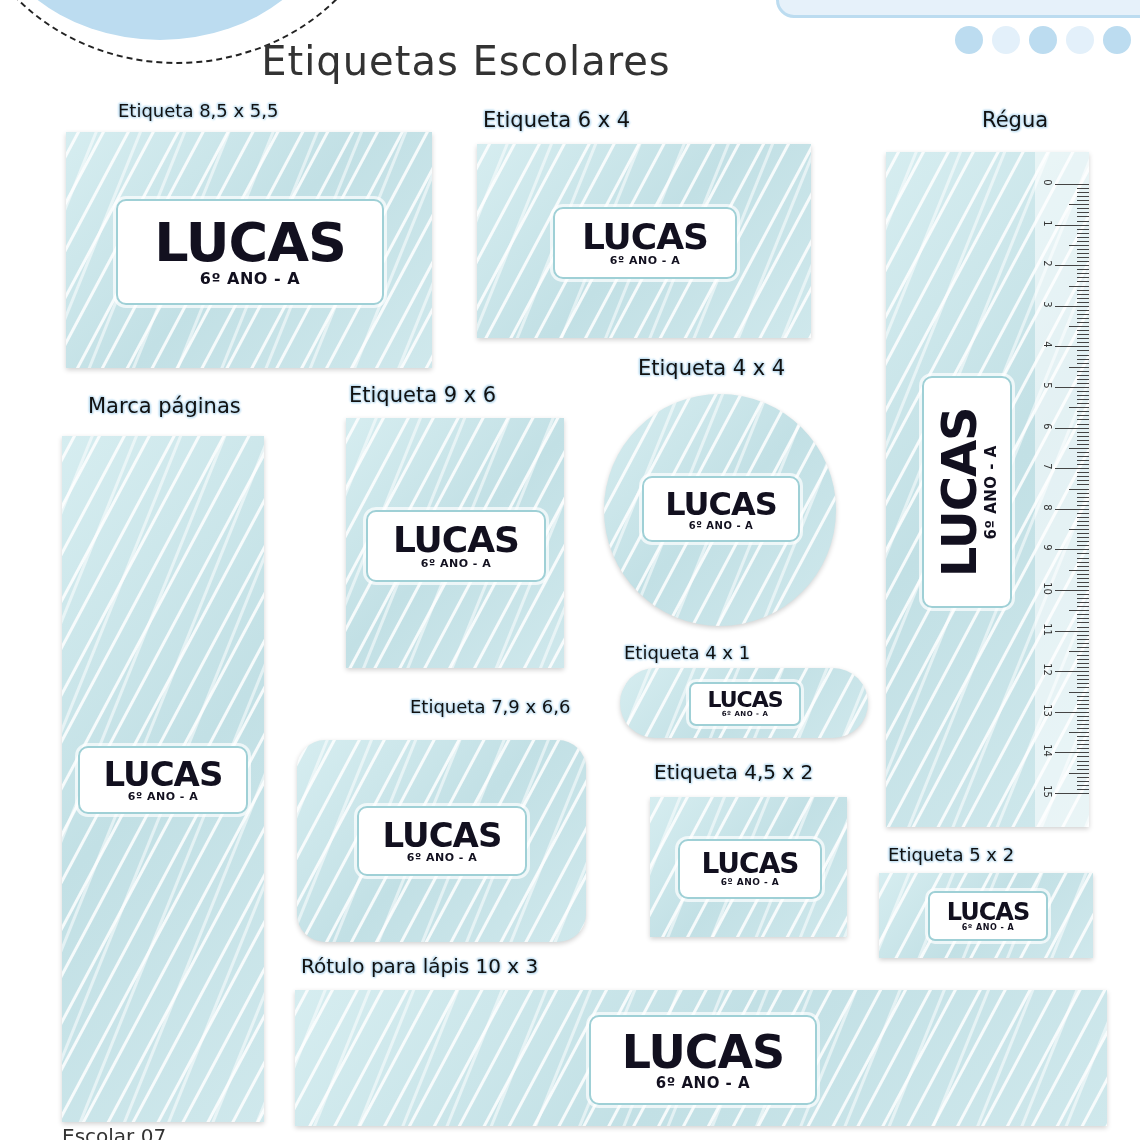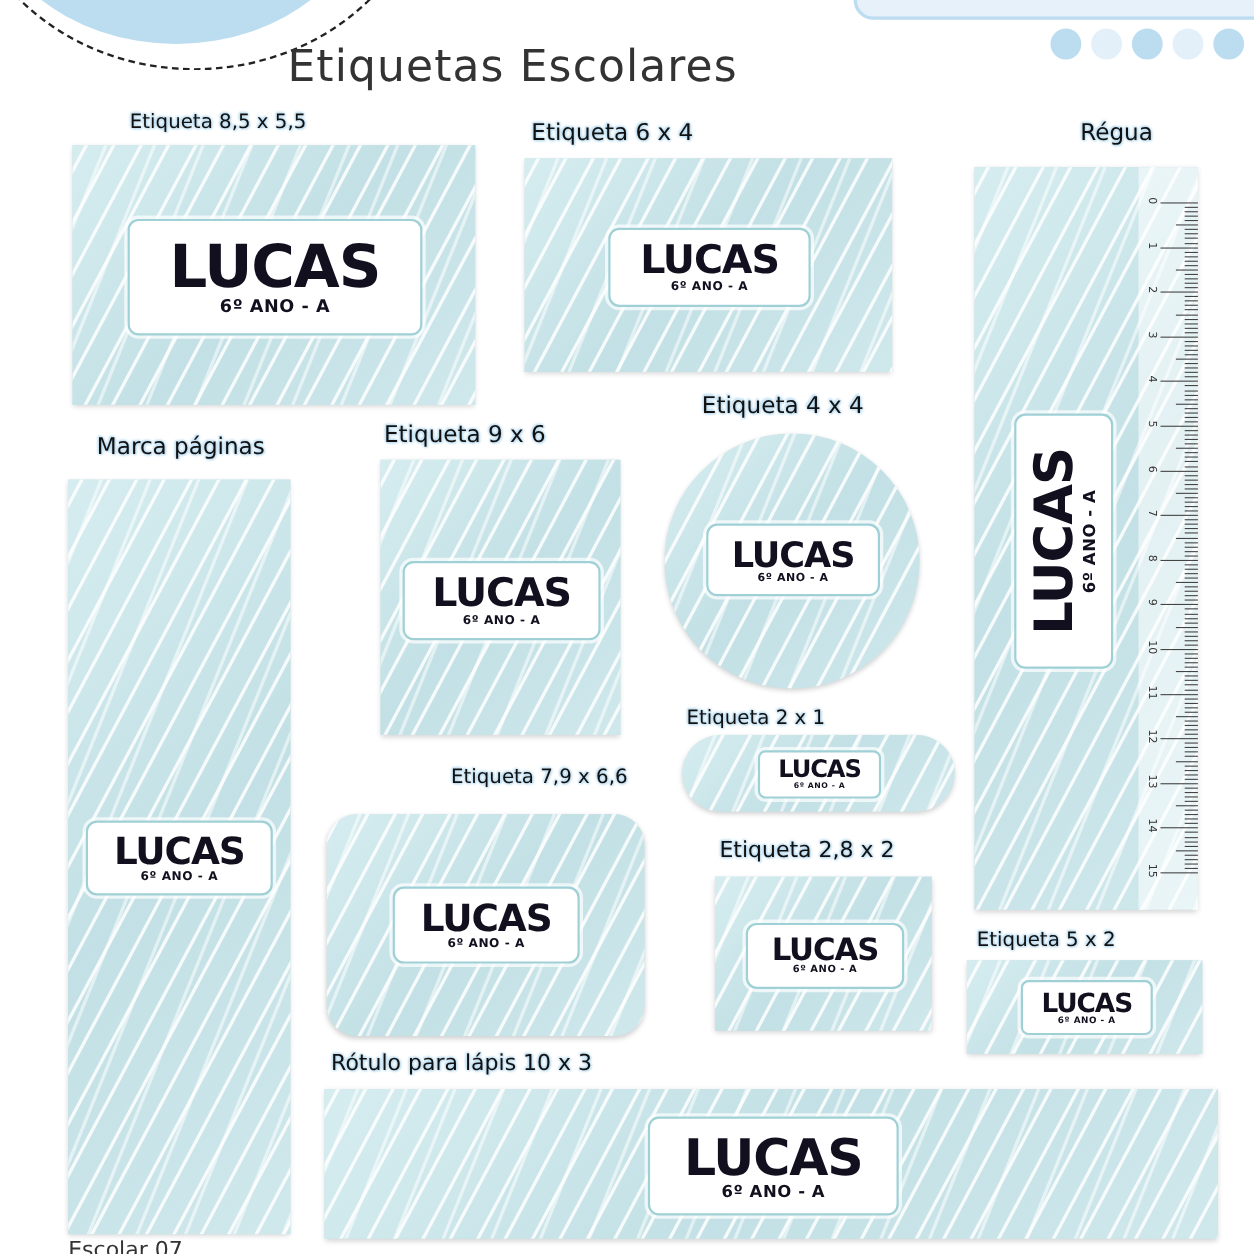--- a/index.html
+++ b/index.html
@@ -308,37 +308,37 @@
 </div>
 
 <div class="lbl" style="left:638px;top:356px;">Etiqueta 4 x 4</div>
 <div class="card" style="left:604px;top:394px;width:232px;height:232px;border-radius:50%;">
   <div class="nameplate" style="left:38px;top:82px;width:154px;height:62px;">
     <div class="nm" style="font-size:32px;">LUCAS</div>
     <div class="cls" style="font-size:10px;">6º ANO - A</div>
   </div>
 </div>
 
-<div class="lbl sm" style="left:624px;top:642px;">Etiqueta 2 x 1</div>
+<div class="lbl sm" style="left:624px;top:642px;">Etiqueta 4 x 1</div>
 <div class="card" style="left:620px;top:668px;width:248px;height:70px;border-radius:35px;">
   <div class="nameplate" style="left:69px;top:14px;width:108px;height:40px;border-radius:7px;">
     <div class="nm" style="font-size:22px;">LUCAS</div>
     <div class="cls" style="font-size:7px;">6º ANO - A</div>
   </div>
 </div>
 
 <div class="lbl sm" style="left:410px;top:696px;">Etiqueta 7,9 x 6,6</div>
 <div class="card" style="left:297px;top:740px;width:289px;height:202px;border-radius:28px;">
   <div class="nameplate" style="left:60px;top:66px;width:166px;height:66px;">
     <div class="nm" style="font-size:34px;">LUCAS</div>
     <div class="cls" style="font-size:11px;">6º ANO - A</div>
   </div>
 </div>
 
-<div class="lbl" style="left:654px;top:760px;font-size:20px;">Etiqueta 2,8 x 2</div>
+<div class="lbl" style="left:654px;top:760px;font-size:20px;">Etiqueta 4,5 x 2</div>
 <div class="card" style="left:650px;top:797px;width:197px;height:140px;">
   <div class="nameplate" style="left:28px;top:42px;width:140px;height:56px;">
     <div class="nm" style="font-size:28px;">LUCAS</div>
     <div class="cls" style="font-size:9px;">6º ANO - A</div>
   </div>
 </div>
 
 <div class="lbl sm" style="left:888px;top:844px;">Etiqueta 5 x 2</div>
 <div class="card" style="left:879px;top:873px;width:214px;height:85px;">
   <div class="nameplate" style="left:49px;top:18px;width:116px;height:46px;border-radius:7px;">

